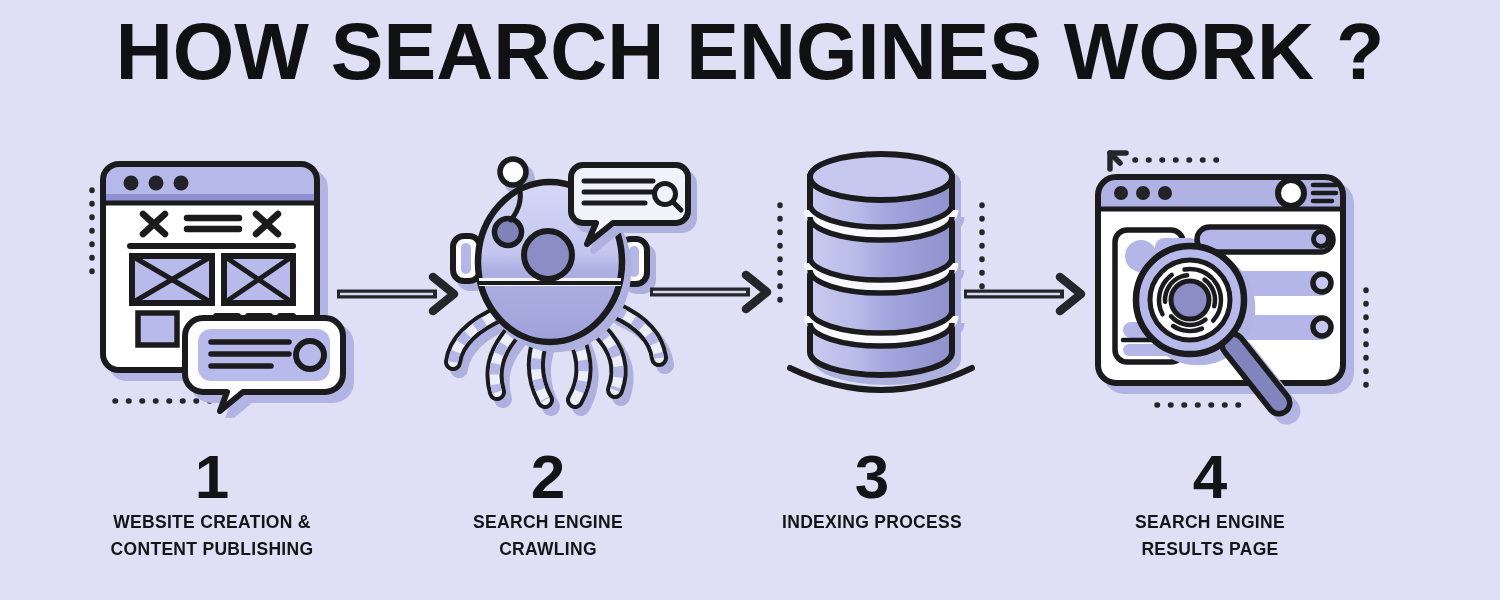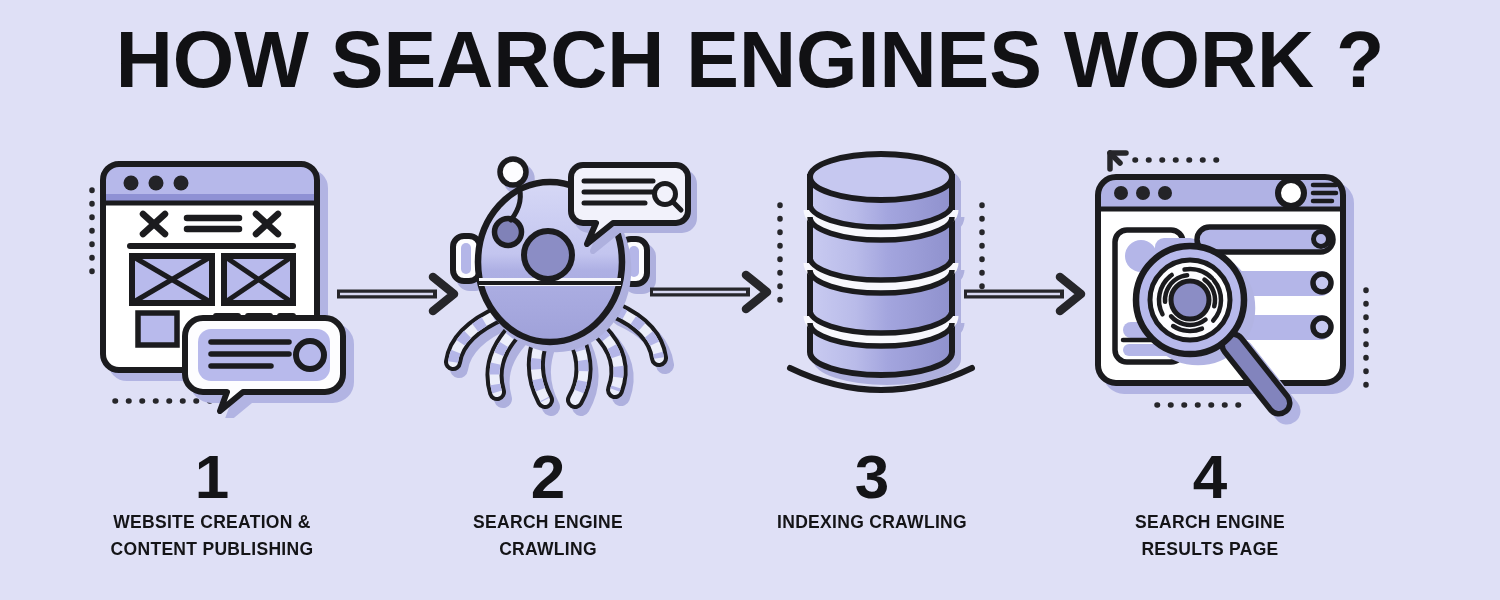--- a/index.html
+++ b/index.html
@@ -7,21 +7,21 @@
   .canvas {
     position: relative;
     width: 1500px;
     height: 600px;
     background: #dfe0f6;
     overflow: hidden;
   }
   .title {
     position: absolute;
     top: 6px; left: 0; right: 0;
-    margin: 8px;
+    margin: 0;
     text-align: center;
     font-size: 79px;
     font-weight: 800;
     letter-spacing: 0px;
     color: #111114;
     font-family: "Liberation Sans", sans-serif;
   }
   .icon { position: absolute; }
   .icon svg { display: block; }
   .shadowed { filter: drop-shadow(8px 8px 0 #b2b4e3); }
@@ -307,21 +307,21 @@
     <div class="step-cap">WEBSITE CREATION &amp;
 CONTENT PUBLISHING</div>
   </div>
   <div class="step-text" style="left:398px;">
     <div class="step-num">2</div>
     <div class="step-cap">SEARCH ENGINE
 CRAWLING</div>
   </div>
   <div class="step-text" style="left:722px;">
     <div class="step-num">3</div>
-    <div class="step-cap">INDEXING CRAWLING</div>
+    <div class="step-cap">INDEXING PROCESS</div>
   </div>
   <div class="step-text" style="left:1060px;">
     <div class="step-num">4</div>
     <div class="step-cap">SEARCH ENGINE
 RESULTS PAGE</div>
   </div>
 
 </div>
 
 </body></html>

